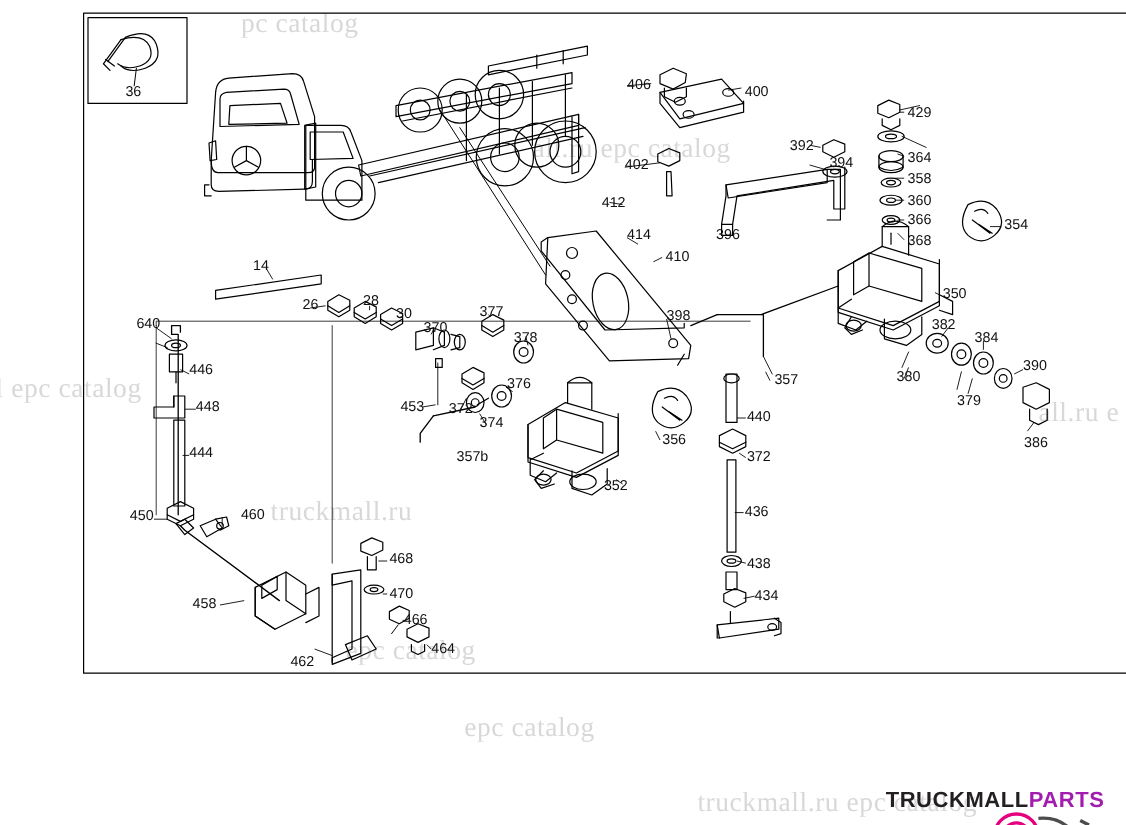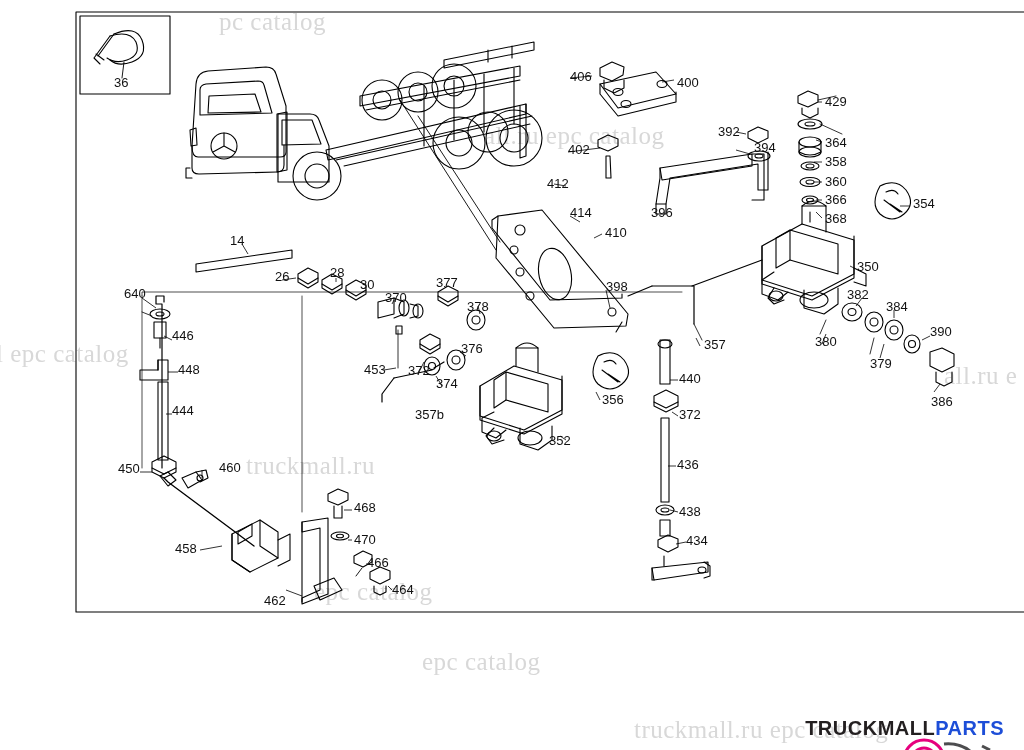--- a/index.html
+++ b/index.html
@@ -49,21 +49,21 @@
     bottom: 10px;
     text-align: right;
     font-family: "Liberation Sans", sans-serif;
   }
   .brand-text {
     font-size: 20px;
     font-weight: bold;
     color: #231f20;
     letter-spacing: 0.5px;
   }
-  .brand-text .pink { color: #1d4ed8; }
+  .brand-text .pink { color: #a21caf; }
   .brand-mark {
     position: absolute;
     right: 2px;
     bottom: -44px;
     width: 120px;
     height: 50px;
   }
 </style>
 </head>
 <body>

